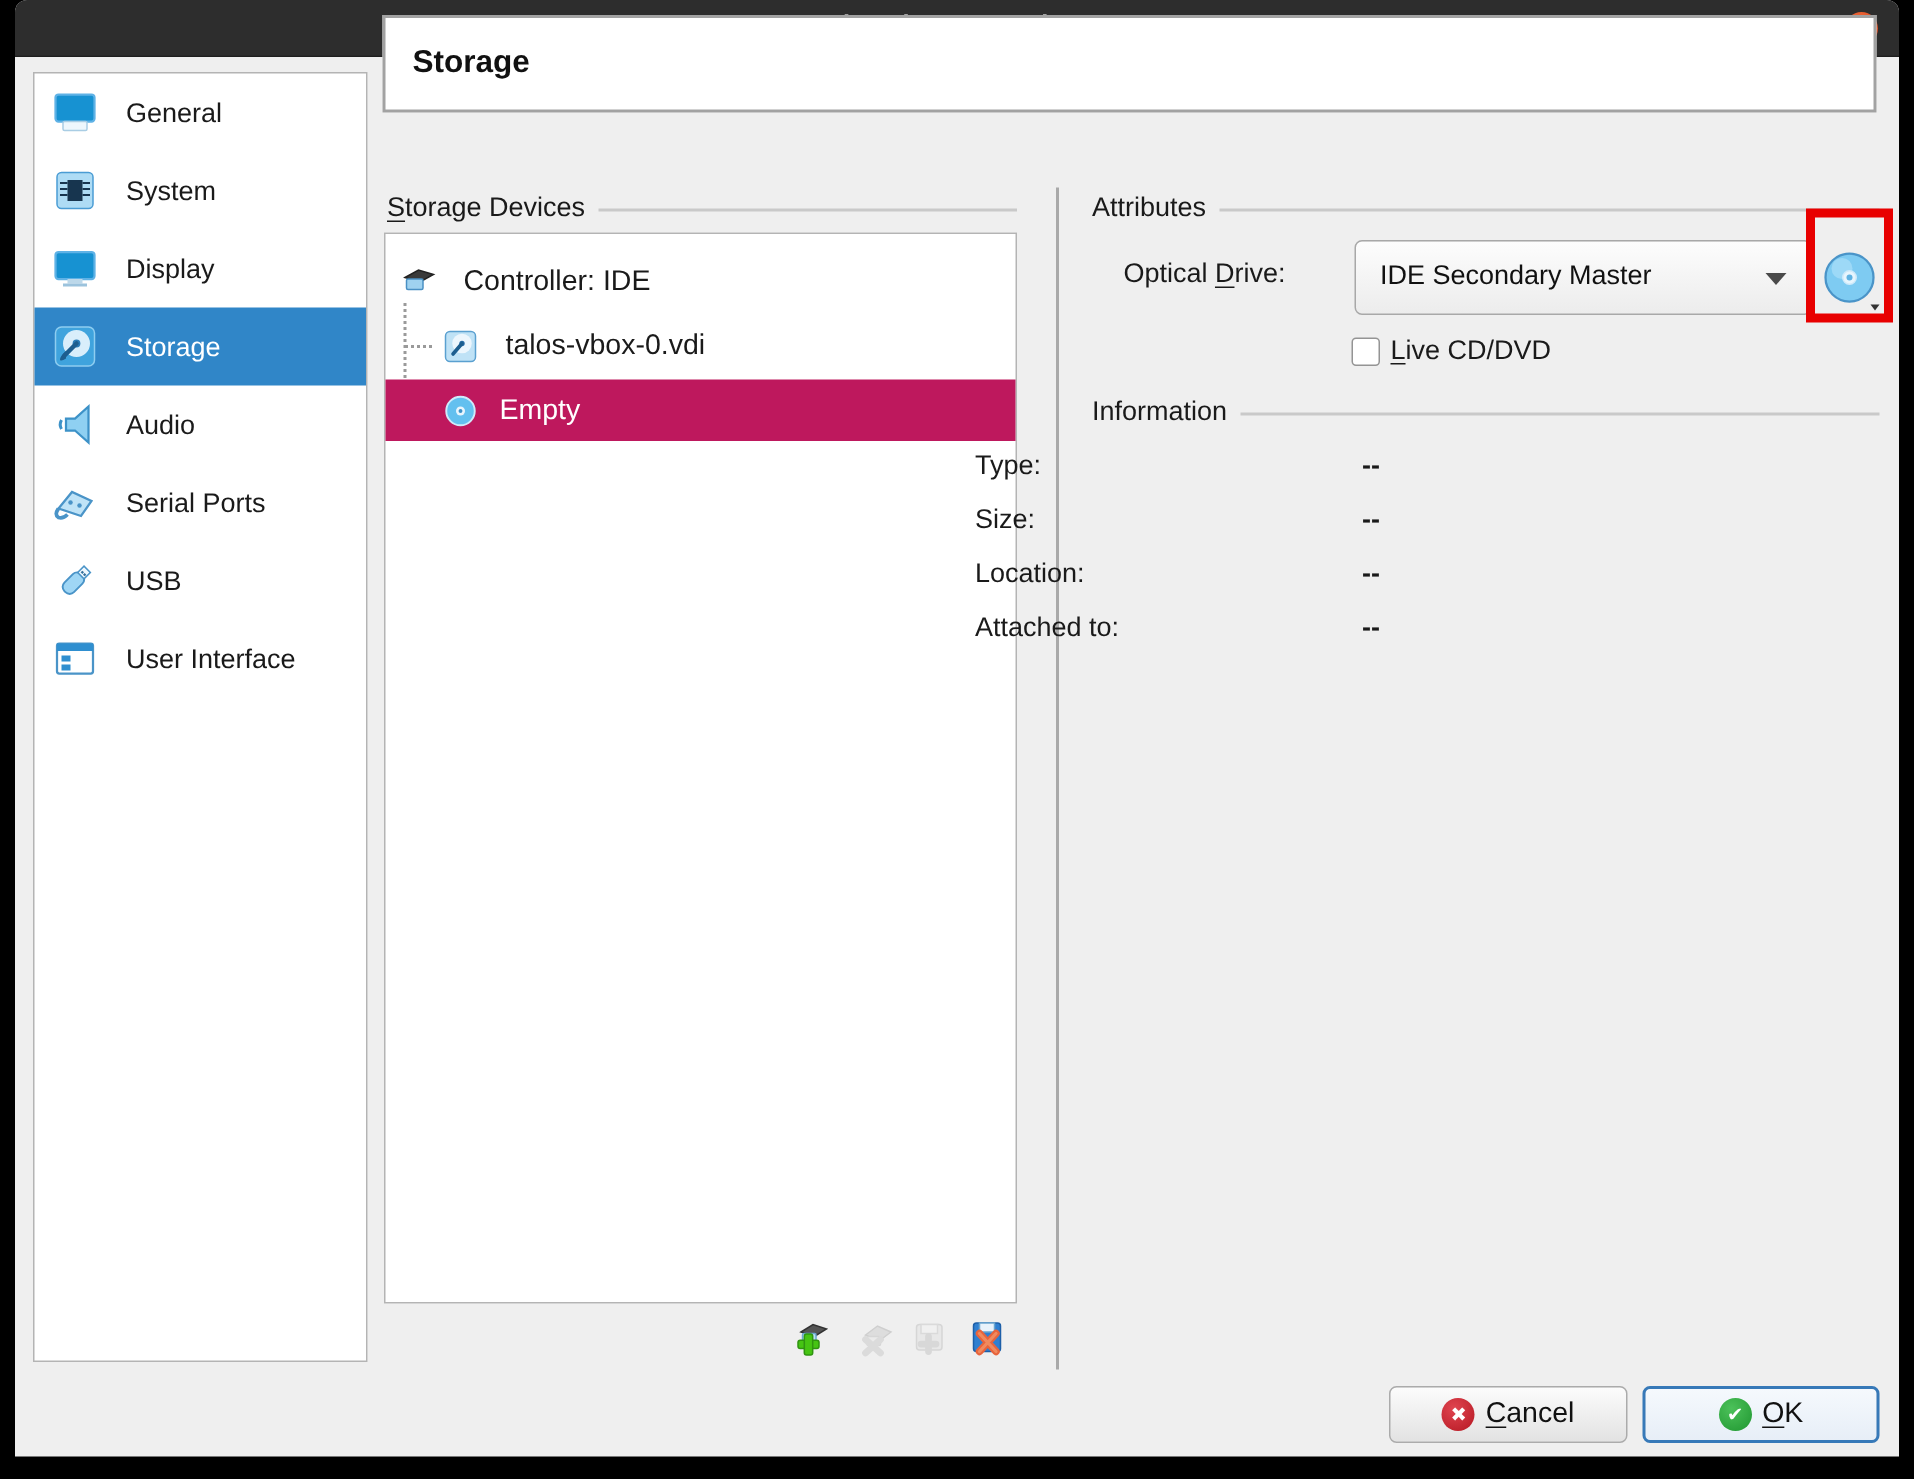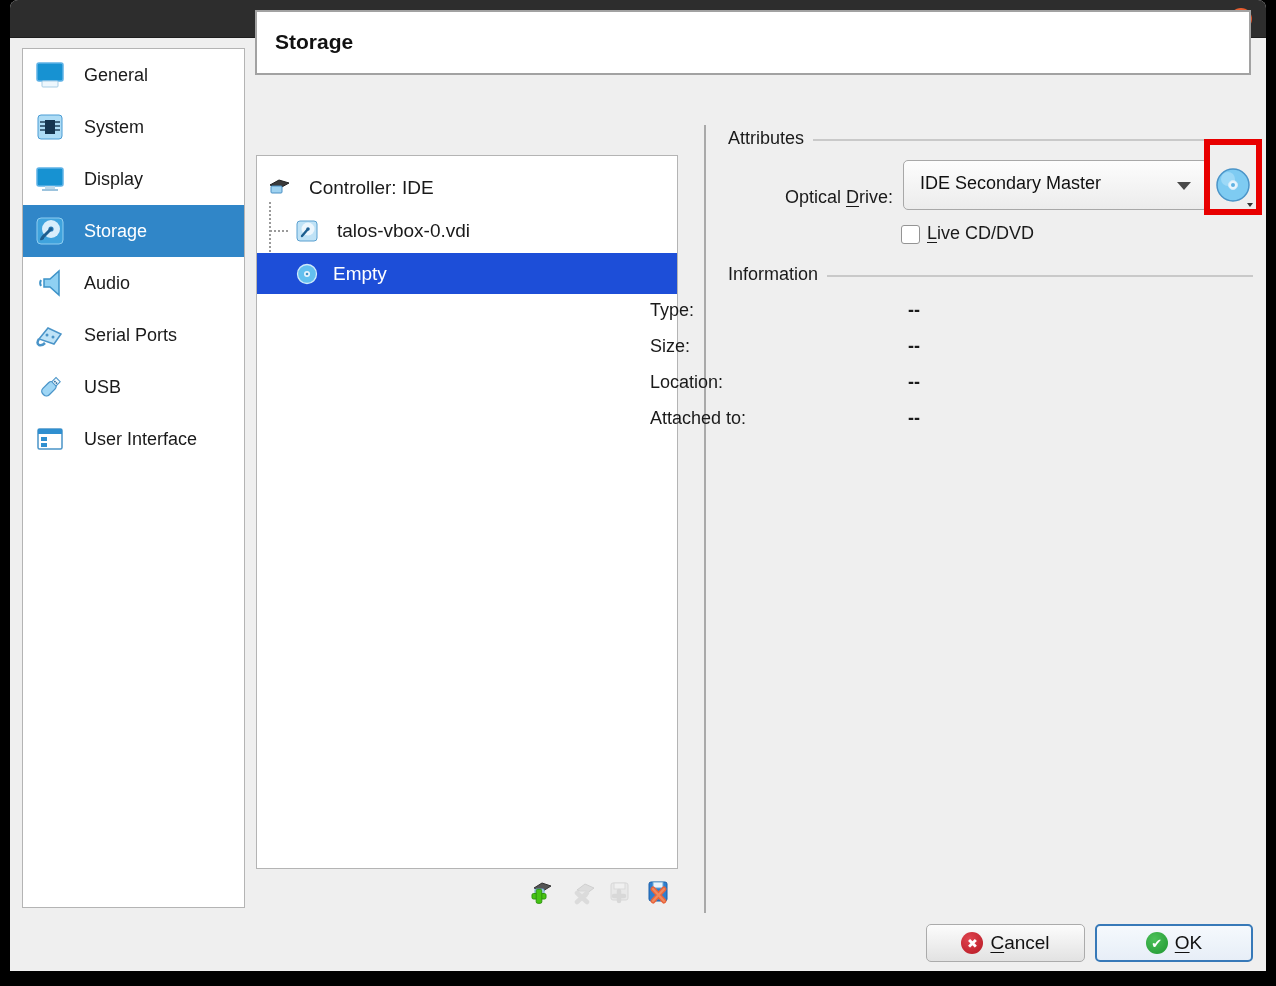--- a/index.html
+++ b/index.html
@@ -22,21 +22,21 @@
   .page-header .t{position:absolute;left:18px;top:18px;font-size:21px;font-weight:bold;color:#111;}
   
   .sect{position:absolute;display:flex;align-items:center;font-size:18px;color:#1a1a1a;}
   .sect .line{flex:1;height:0;border-top:2px solid #c9c9c9;margin-left:9px;margin-top:2px;}
   .mn{text-decoration:underline;text-underline-offset:3px;}
   
   .tree{position:absolute;left:246px;top:155px;width:422px;height:714px;background:#fff;border:1px solid #b4b4b4;}
   .trow{position:absolute;left:0;right:0;display:flex;align-items:center;cursor:pointer;}
   .trow .ticn{position:absolute;width:24px;height:24px;}
   .trow .tlbl{position:absolute;font-size:19px;color:#1a1a1a;white-space:nowrap;}
-  .trow.selected{background:#1d4ed8;}
+  .trow.selected{background:#be185d;}
   .trow.selected .tlbl{color:#fff;}
   .dot-v{position:absolute;left:12px;top:46px;height:74px;border-left:2px dotted #9a9a9a;}
   .dot-h{position:absolute;border-top:2px dotted #9a9a9a;width:18px;left:13px;}
   
   .tbtn{position:absolute;width:26px;height:26px;top:879px;cursor:pointer;}
   
   .splitter{position:absolute;left:694px;top:125px;width:2px;height:788px;background:#a9a9a9;cursor:col-resize;}
   
   .form-label{position:absolute;font-size:18px;color:#1a1a1a;text-align:right;}
   .combo{position:absolute;left:893px;top:160px;width:305px;height:50px;background:linear-gradient(#fdfdfd,#ececec);border:1px solid #a8a8a8;border-radius:5px;cursor:pointer;}
@@ -159,20 +159,24 @@
             </svg>
         </span>
         <span class="lbl">User Interface</span>
       </div>
     </div>
 
     <div class="page-header">
       <div class="t">Storage</div>
     </div>
 
+    <div class="sect" style="left:248px;top:128px;width:420px;">
+      <span><span class="mn">S</span><span>torage Devices</span></span>
+      <span class="line"></span>
+    </div>
 
     <div class="tree">
       <div class="dot-v"></div>
       <div class="dot-h" style="top:74px;"></div>
       <div class="dot-h" style="top:117px;"></div>
 
       <div class="trow" style="top:14px;height:36px;">
         <span class="ticn" style="left:10px;">
           <svg width="24" height="24" viewBox="0 0 24 24">
               <path d="M3 9 l9-5 l10 3 l-9 5 z" fill="#3a3a3a" stroke="#222"></path>
@@ -239,21 +243,21 @@
         </svg>
     </div>
 
     <div class="splitter"></div>
 
     <div class="sect" style="left:718px;top:128px;width:525px;">
       <span>Attributes</span>
       <span class="line"></span>
     </div>
 
-    <div class="form-label" style="left:640px;top:172px;width:243px;margin-top:15px;"><span>Optical </span><span class="mn">D</span><span>rive:</span></div>
+    <div class="form-label" style="left:604px;top:172px;width:243px;"><span>Optical </span><span class="mn">D</span><span>rive:</span></div>
 
     <div class="combo">
       <span class="val">IDE Secondary Master</span>
       <span class="arrow"></span>
     </div>
 
     <div class="cd-btn">
       <svg width="40" height="42" viewBox="0 0 40 42">
         <circle cx="19" cy="19" r="16" fill="#7ecbf2" stroke="#4a94c8" stroke-width="1.5"></circle>
         <circle cx="14" cy="13" r="7" fill="#a5dcf7" opacity="0.8"></circle>

